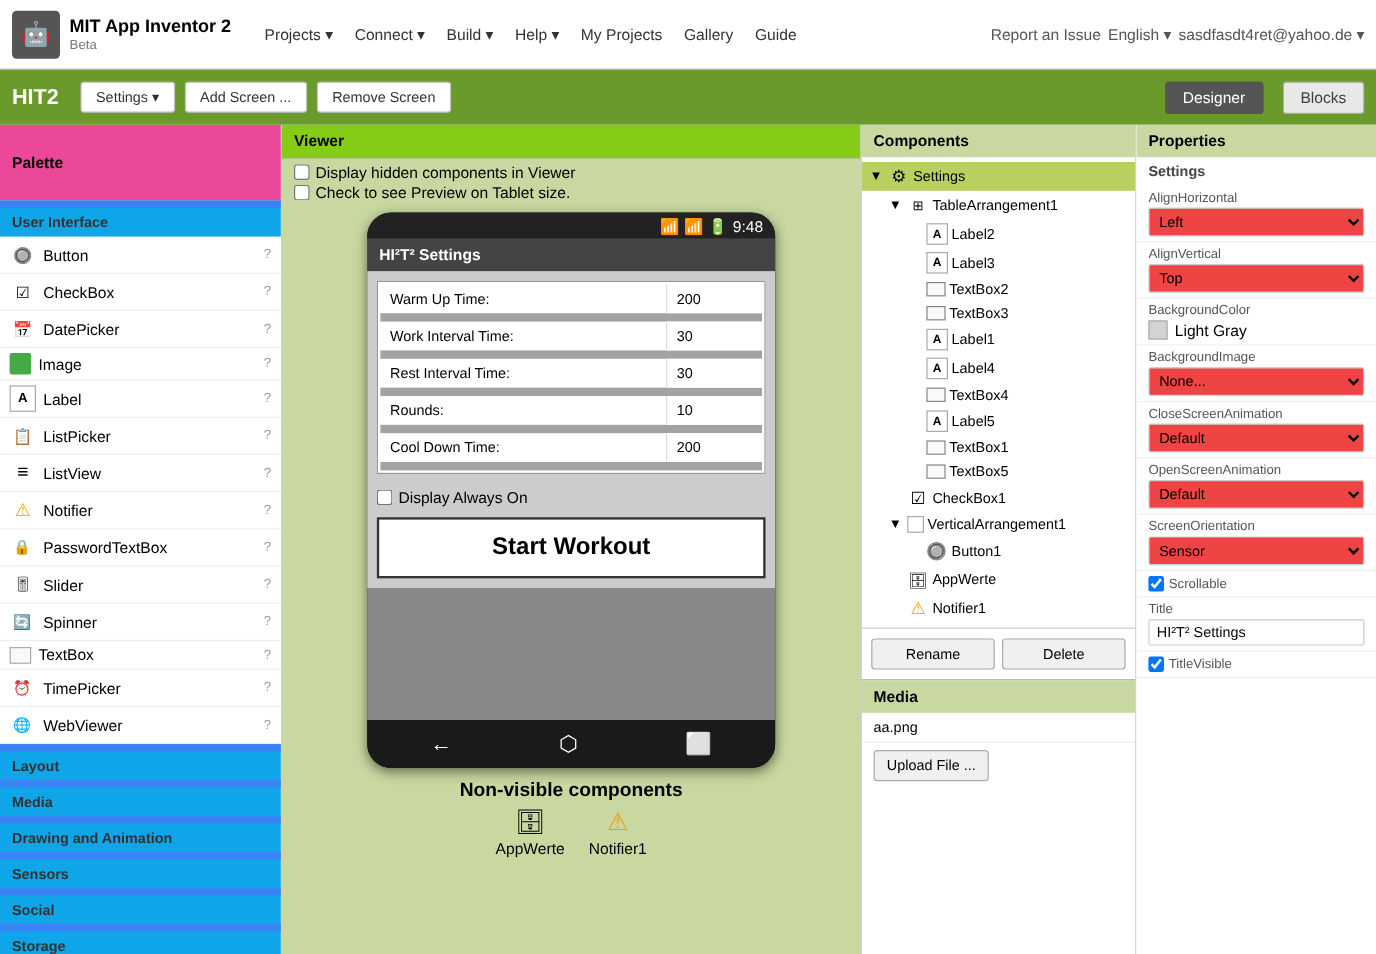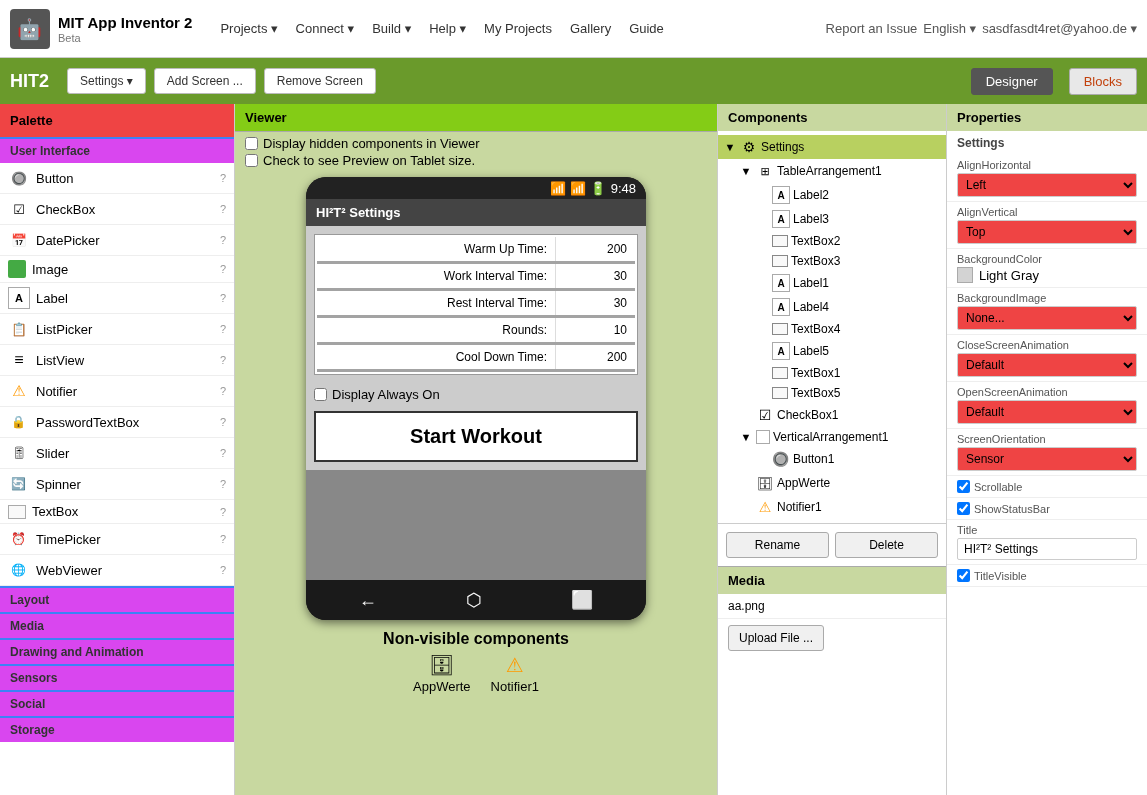--- a/index.html
+++ b/index.html
@@ -26,33 +26,33 @@
       padding: 0 10px; gap: 8px;
     }
     #project-name { color: white; font-size: 18px; font-weight: bold; margin-right: 10px; }
     .proj-btn {
       padding: 5px 12px; background: white; border: 1px solid #bbb;
       border-radius: 3px; cursor: pointer; font-size: 12px; color: #333;
     }
     #projectbar-right { margin-left: auto; display: flex; gap: 16px; }
     .view-btn {
       padding: 5px 14px; border: 1px solid #aaa; border-radius: 3px;
-      cursor: pointer; font-size: 13px; background: #e8e8e8; color: #c2410c;
+      cursor: pointer; font-size: 13px; background: #e8e8e8; color: #404040;
     }
     .view-btn.active { background: #555; color: white; border-color: #555; }
 
     
     #main { display: flex; height: calc(795px - 58px - 46px); }
 
     
     #palette { width: 235px; background: #fff; border-right: 1px solid #ccc; overflow-y: auto; flex-shrink: 0; }
-    #palette-header { background: #ef4444; padding: 9px 10px; font-weight: bold; font-size: 13px; }
+    #palette-header { background: #ec4899; padding: 24px 10px; font-weight: bold; font-size: 13px; }
     .palette-section-header {
-      background: #d946ef; padding: 5px 10px; font-size: 12px; font-weight: bold;
-      color: #333; cursor: pointer; border-top: 2px solid #3b82f6;
+      background: #0ea5e9; padding: 5px 10px; font-size: 12px; font-weight: bold;
+      color: #333; cursor: pointer; border-top: 6px solid #3b82f6;
     }
     .palette-item {
       display: flex; align-items: center; padding: 4px 8px; gap: 6px;
       border-bottom: 1px solid #eee; cursor: pointer;
     }
     .palette-item-icon { width: 22px; height: 22px; display: flex; align-items: center; justify-content: center; flex-shrink: 0; }
     .palette-item-label { flex: 1; font-size: 13px; }
     .palette-item-help { color: #999; font-size: 11px; cursor: pointer; }
 
     
@@ -67,21 +67,21 @@
       box-shadow: 0 3px 10px rgba(0,0,0,0.5);
     }
     #phone-status {
       background: #222; color: white; display: flex; justify-content: flex-end;
       align-items: center; padding: 2px 10px; font-size: 12px; gap: 4px; height: 22px;
     }
     #phone-screen { background: #888; }
     #phone-title-bar { background: #444; color: white; padding: 6px 10px; font-size: 13px; font-weight: bold; }
     #phone-content { background: #ccc; padding: 8px; }
     .settings-table { background: white; border: 1px solid #999; width: 100%; margin-bottom: 8px; }
-    .settings-row { display: flex; border-bottom: 3px solid #a3a3a3; text-align: right; }
+    .settings-row { display: flex; border-bottom: 7px solid #a3a3a3; }
     .settings-label { flex: 1; padding: 5px 8px; font-size: 12px; }
     .settings-value { width: 80px; padding: 5px 8px; font-size: 12px; background: white; border-left: 1px solid #ddd; }
     .display-checkbox-row { display: flex; align-items: center; gap: 5px; padding: 4px 0; font-size: 12px; }
     #start-workout-btn {
       background: white; border: 2px solid #333; width: 100%; padding: 12px;
       font-size: 20px; font-weight: bold; cursor: pointer; text-align: center; margin-top: 5px;
     }
     #phone-bottom { background: #1a1a1a; display: flex; justify-content: space-around; align-items: center; padding: 8px; height: 40px; }
     #phone-bottom span { color: white; font-size: 18px; }
     #nonvisible { padding: 5px 10px; font-size: 16px; font-weight: bold; text-align: center; }
@@ -487,24 +487,20 @@
     <div class="prop-row">
       <div class="prop-label">ScreenOrientation</div>
       <select class="prop-dropdown">
         <option>Sensor</option><option>Landscape</option><option>Portrait</option>
       </select>
     </div>
     <div class="prop-check-row">
       <input type="checkbox" class="prop-checkbox" checked="" style="">
       <span class="prop-label" style="margin:0">Scrollable</span>
     </div>
-    <div class="prop-check-row">
-      <input type="checkbox" class="prop-checkbox" checked="" style="">
-      <span class="prop-label" style="margin:0">ShowStatusBar</span>
-    </div>
     <div class="prop-row">
       <div class="prop-label">Title</div>
       <input class="prop-value" type="text" value="HI²T² Settings" style="">
     </div>
     <div class="prop-check-row">
       <input type="checkbox" class="prop-checkbox" checked="" style="">
       <span class="prop-label" style="margin:0">TitleVisible</span>
     </div>
   </div>
 

